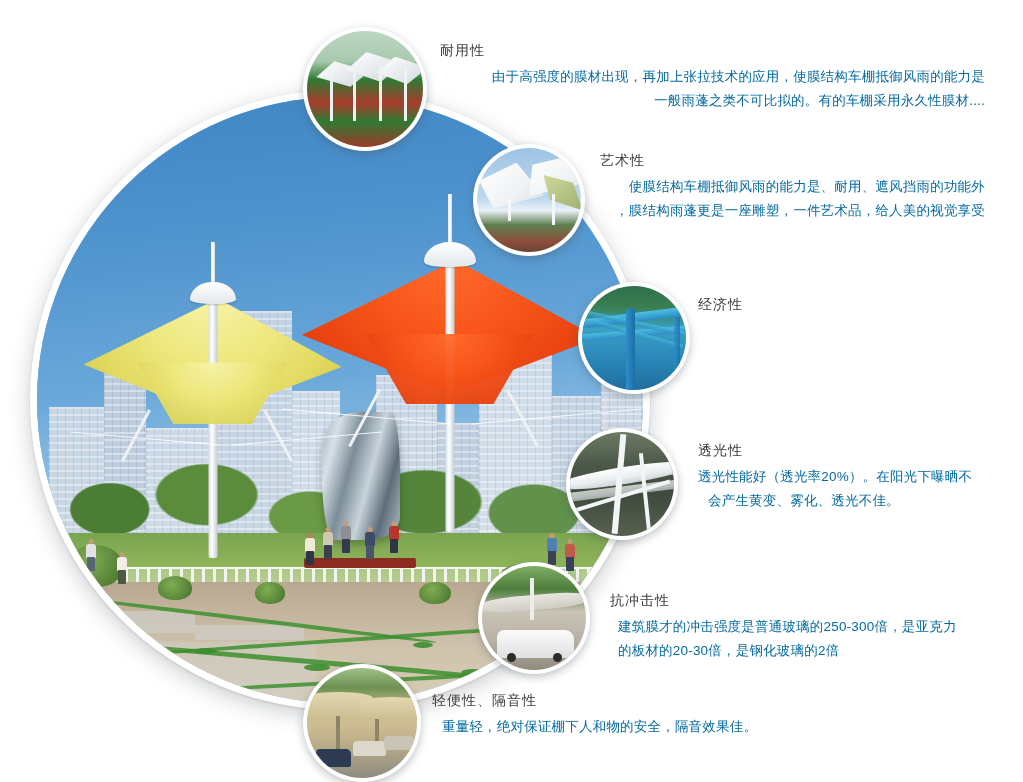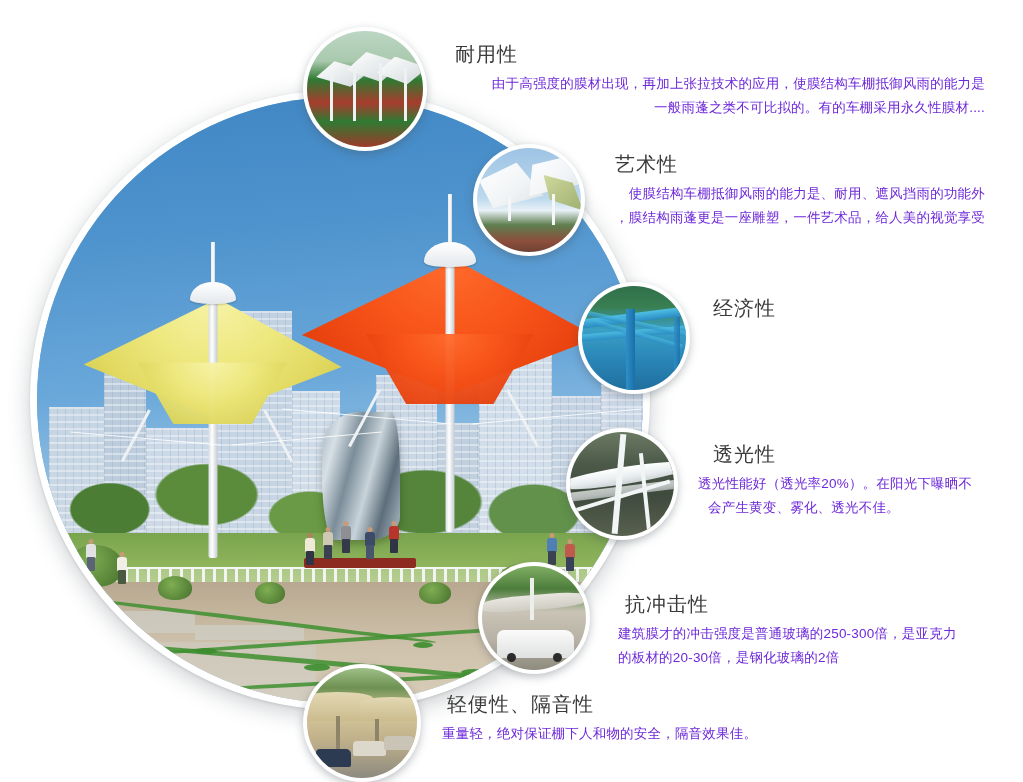--- a/index.html
+++ b/index.html
@@ -175,32 +175,32 @@
   .t5 .wheel{position:absolute;width:9px;height:9px;border-radius:50%;background:#2b2b2b;}
 
   
   .t6{background:linear-gradient(to bottom,#9fbf86 0%,#6d9152 18%,#d6c79b 40%,#bfb08a 66%,#8d8a80 100%);}
   .t6 .canopy6{position:absolute;background:linear-gradient(to bottom,#e3d8b3,#cbbc8f);border-radius:60% 60% 0 0/26% 26% 0 0;}
   .t6 .car6{position:absolute;border-radius:4px 5px 2px 2px;}
 
   
   .txt{position:absolute;z-index:12;}
   .txt h3{
-    margin:0 0 6px 15px;
-    font-size:20px;
+    margin:0 0 6px 0;
+    font-size:14px;
     font-weight:400;
     color:#3b3b3b;
     letter-spacing:1px;
     line-height:1.2;
   }
   .txt p{
     margin:0;
     font-size:13.5px;
     line-height:24px;
-    color:#6d28d9;
+    color:#0369a1;
     letter-spacing:.2px;
   }
   .txt.right p{text-align:right;}
   .txt.left p{text-align:left;}
 </style>
 </head>
 <body>
 
 <div class="stage">
 

